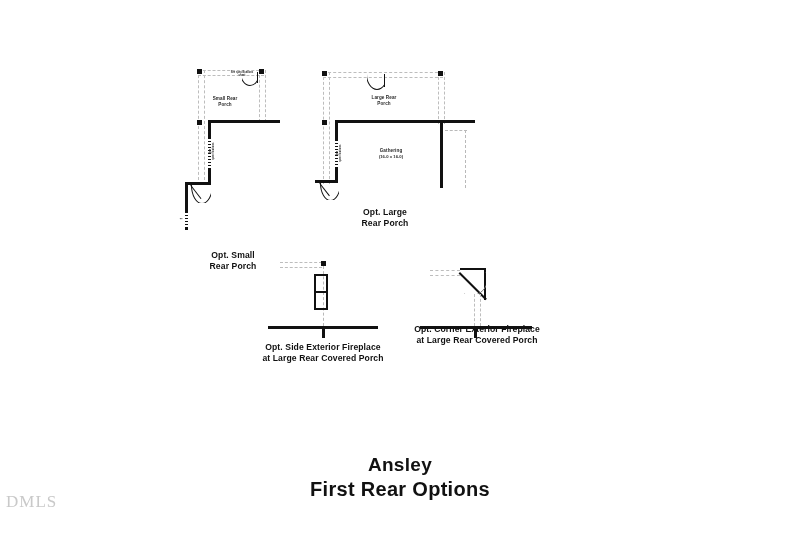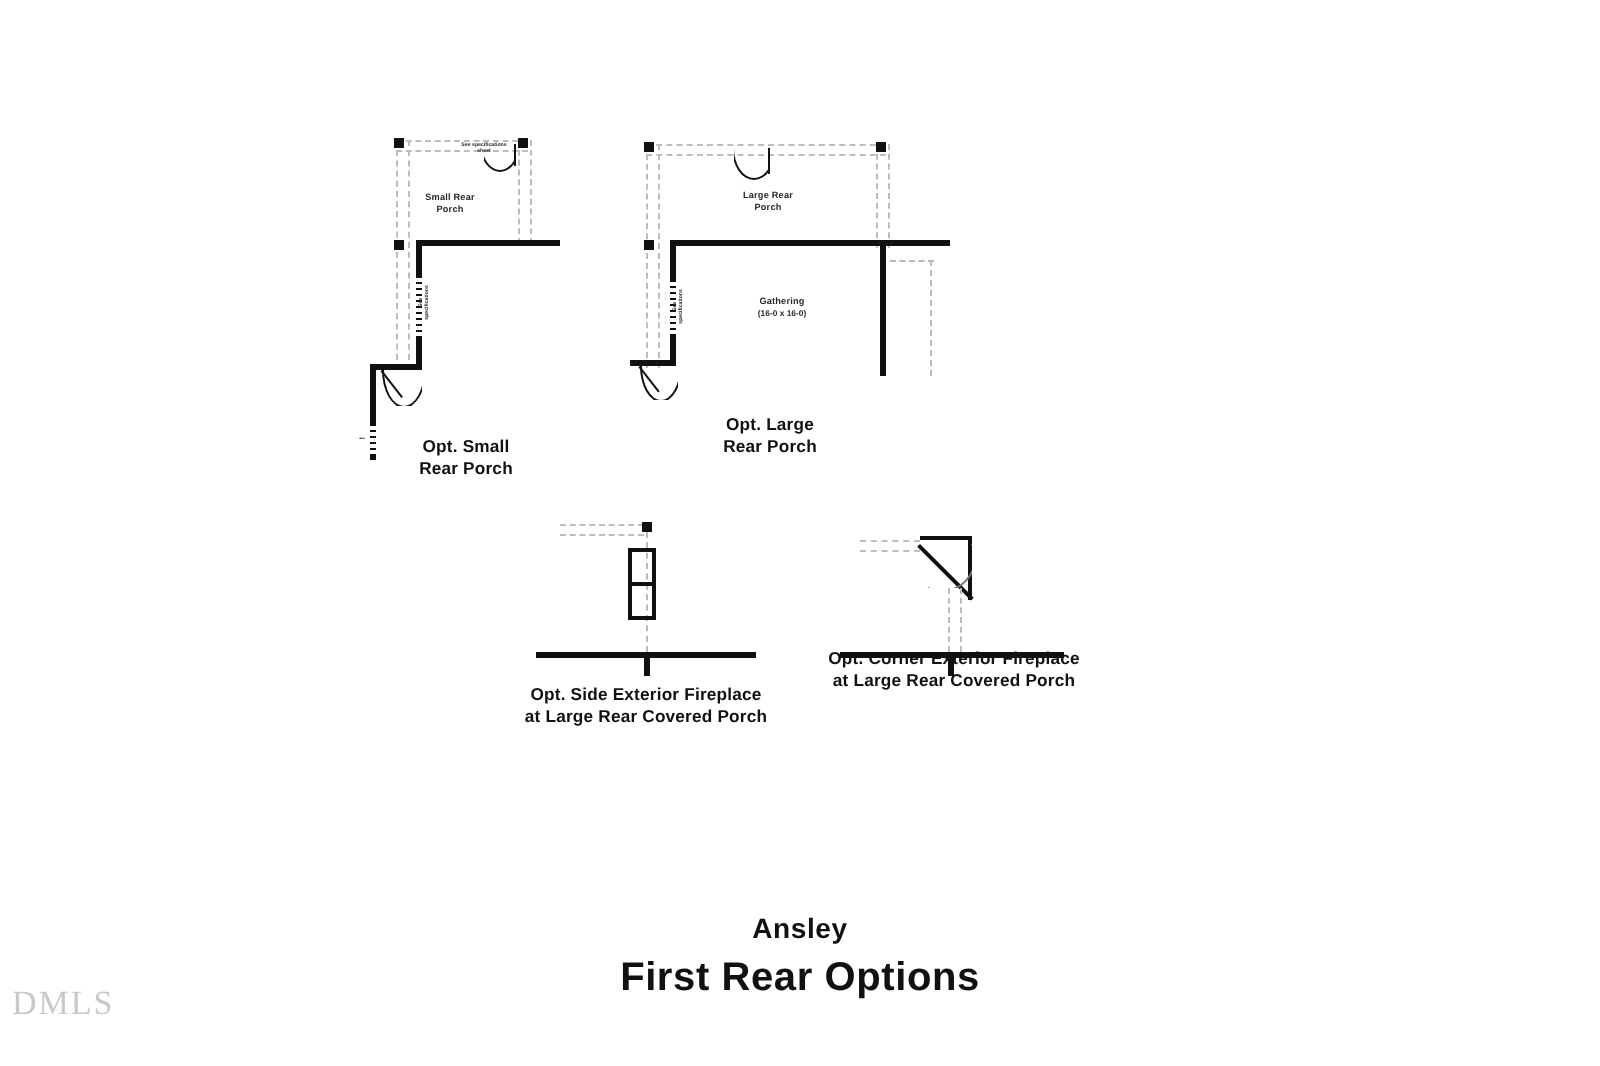--- a/index.html
+++ b/index.html
@@ -155,21 +155,21 @@
     white-space: pre-line;
   }
 
   #title-block {
     position: absolute;
     left: 0;
     right: 0;
     text-align: center;
   }
   .title-line-1 {
-    font-size: 14px;
+    font-size: 19px;
     line-height: 25px;
     font-weight: 700;
     color: #111111;
     letter-spacing: 0.3px;
   }
   .title-line-2 {
     font-size: 20px;
     line-height: 25px;
     font-weight: 700;
     color: #111111;
@@ -225,21 +225,21 @@
     </div>
     <div class="leaf" style="left:11px; top:123px; width:17px; height:1px; transform:rotate(52deg);"></div>
 
     <div class="wall" style="left:5px; top:120px; width:3px; height:48px;"></div>
     <div class="hatch-v" style="left:5px; top:150px; width:3px; height:16px;"></div>
 
     <div class="micro-note vert" style="left:20px; top:86px; width:24px;">See
 specifications</div>
     <div class="micro-note" style="left:-6px; top:156px; width:14px;">•••</div>
 
-    <div class="caption" style="left:-7px; top:156px; width:120px;">Opt. Small
+    <div class="caption" style="left:-7px; top:188px; width:120px;">Opt. Small
 Rear Porch</div>
   </div>
 
   <div class="plan" style="left:315px; top:62px; width:180px; height:180px;">
 
     <div class="band-v" style="left:8px; top:10px; width:5px; height:112px;"></div>
     <div class="band-h" style="left:8px; top:10px; width:120px; height:4px;"></div>
     <div class="band-v" style="left:123px; top:10px; width:5px; height:52px;"></div>
 
     <div class="col" style="left:7px; top:9px;"></div>

